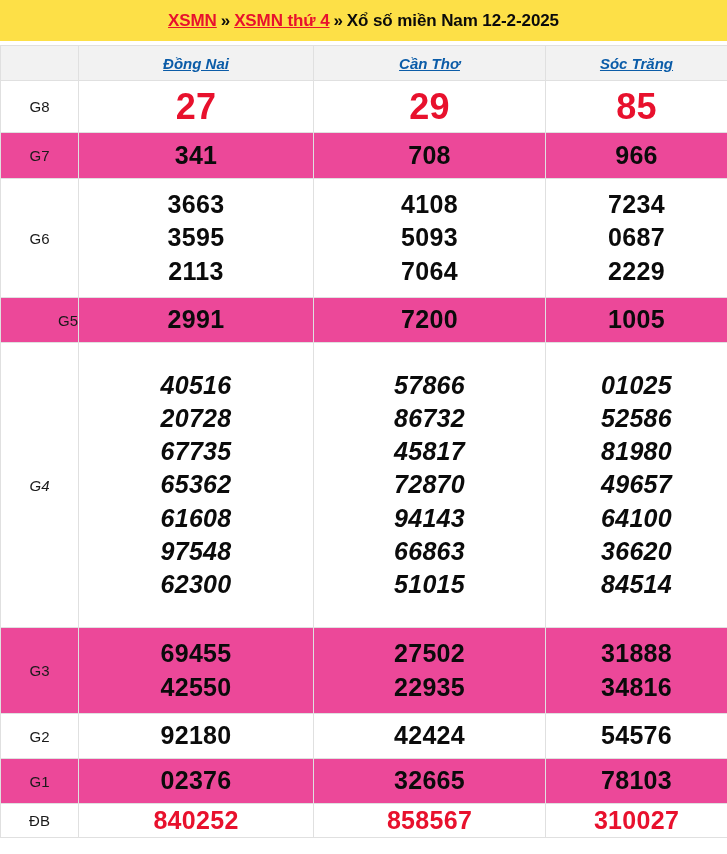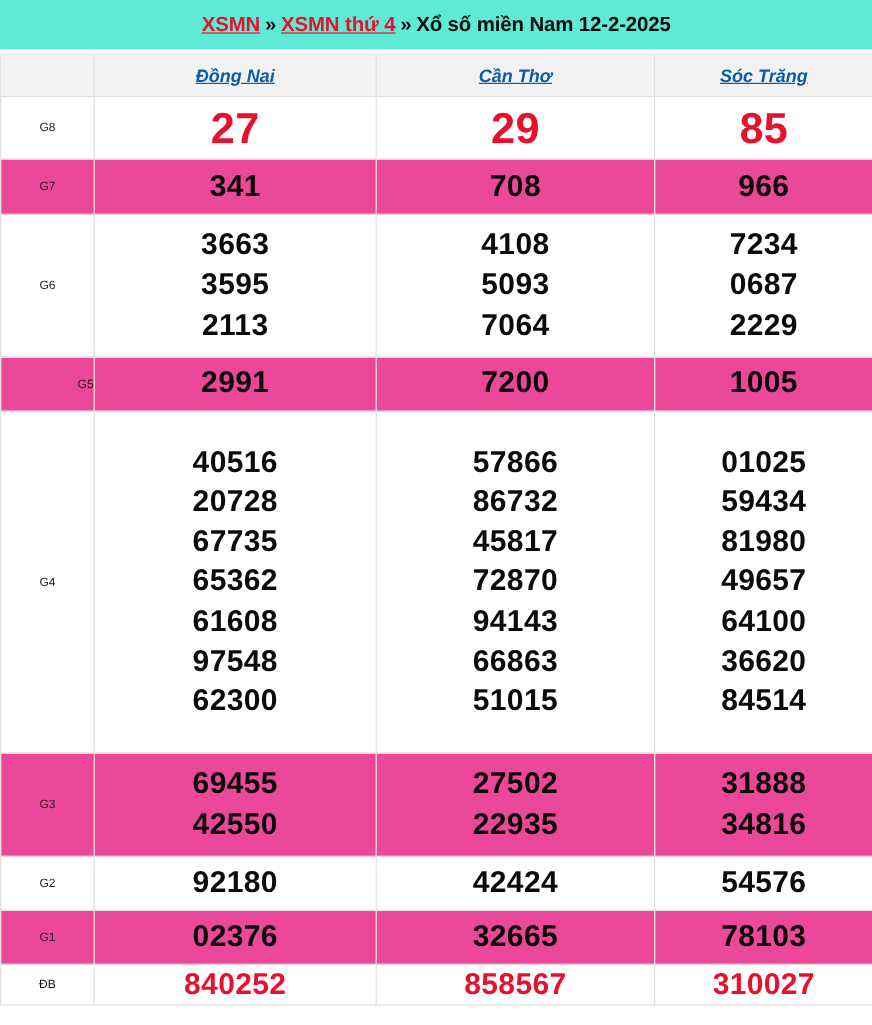--- a/index.html
+++ b/index.html
@@ -11,21 +11,21 @@
   body {
     width: 727px;
     height: 854px;
     font-family: "Liberation Sans", sans-serif;
     overflow: hidden;
   }
 
   
   .banner {
     height: 41px;
-    background: #5eead4;
+    background: #fde047;
     display: flex;
     align-items: center;
     justify-content: center;
     font-size: 17px;
     font-weight: bold;
     color: #0b0b0b;
     letter-spacing: -0.1px;
     white-space: nowrap;
   }
   .crumb-link {
@@ -74,21 +74,21 @@
     color: #0b5ca8;
     text-decoration: underline;
     cursor: pointer;
     font-weight: bold;
     font-size: 15px;
     font-style: italic;
   }
 
   
   .lbl {
-    font-size: 10px;
+    font-size: 15px;
     font-weight: normal;
     color: #1a1a1a;
   }
 
   
   .nums {
     display: flex;
     flex-direction: column;
     justify-content: center;
     align-items: center;
@@ -110,21 +110,21 @@
   .num.accent {
     color: #e8112d;
   }
   tr.row-g8 .num { font-size: 36px; }
 
   
   tr.row-g8 td { height: 52px; }
   tr.row-g7 td { height: 46px; }
   tr.row-g6 td { height: 119px; }
   tr.row-g5 td { height: 45px; text-align: right; }
-  tr.row-g4 td { height: 285px; }
+  tr.row-g4 td { height: 285px; font-style: italic; }
   tr.row-g3 td { height: 86px; }
   tr.row-g2 td { height: 45px; }
   tr.row-g1 td { height: 45px; }
 </style>
 </head>
 <body>
 
 <div class="banner">
   <span class="crumb-link">XSMN</span>
   <span class="crumb-sep">»</span>
@@ -254,21 +254,21 @@
               <div class="num">45817</div>
               <div class="num">72870</div>
               <div class="num">94143</div>
               <div class="num">66863</div>
               <div class="num">51015</div>
             </div>
           </td>
           <td>
             <div class="nums">
               <div class="num">01025</div>
-              <div class="num">59434</div>
+              <div class="num">52586</div>
               <div class="num">81980</div>
               <div class="num">49657</div>
               <div class="num">64100</div>
               <div class="num">36620</div>
               <div class="num">84514</div>
             </div>
           </td>
         </tr>
         <tr class="alt row-g3">
           <td class="lbl">G3</td>

